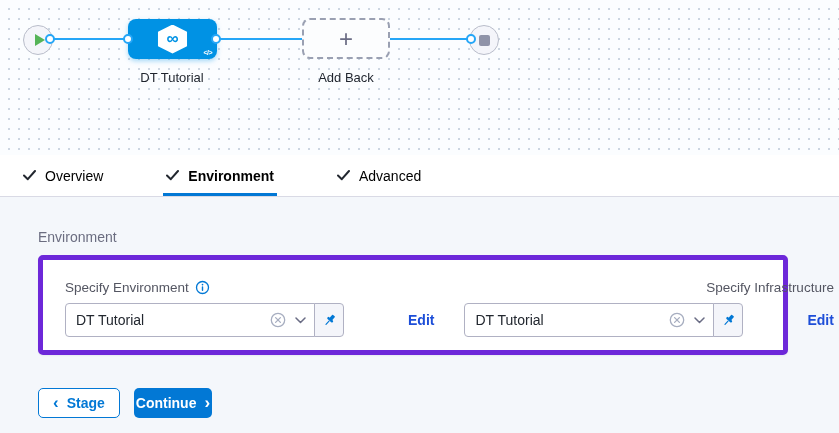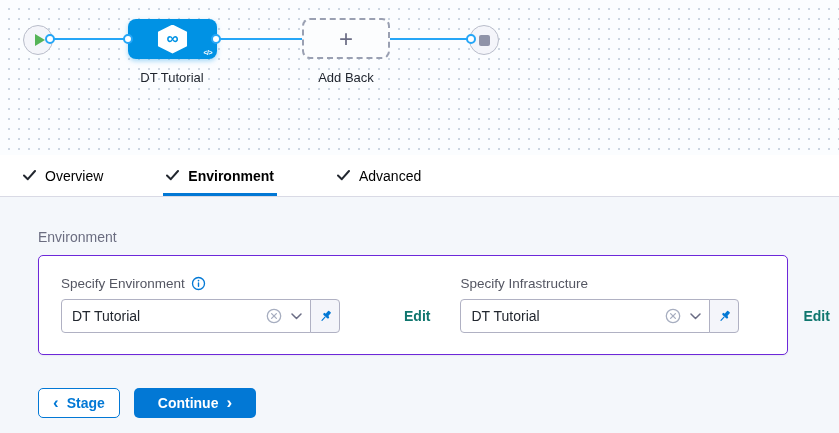--- a/index.html
+++ b/index.html
@@ -43,50 +43,50 @@
   .tabbar { display:flex; align-items:stretch; height:42px; background:#fff;
     border-bottom:1px solid #d9dae5; padding-left:20px; }
   .tab { display:flex; align-items:center; gap:9px; margin-right:57px;
     padding:0 3px; font-size:14px; color:#000000; cursor:pointer; white-space:nowrap; }
   .tab.active { font-weight:bold; box-shadow:inset 0 -3px 0 #0278d5; }
   .tab svg { flex:0 0 auto; }
 
   
   .content { height:236px; background:#f4f7fb; padding:32px 38px 0 38px; }
   .section-title { font-size:14px; color:#6b6d80; margin-bottom:10px; }
-  .card { width:750px; height:100px; background:#fff; border:1px solid #6d28d9;
+  .card { width:750px; height:100px; background:#fff; border:5px solid #6d28d9;
     border-radius:5px; box-shadow:0 1px 2px rgba(40,41,61,.06);
     padding:20px 22px; display:flex; align-items:flex-start; }
   .field-group { display:flex; flex-direction:column; }
-  .field-group + .field-group { margin-left:30px; }
+  .field-group + .field-group { margin-left:30px;align-items:flex-end; }
   .field-label-row { display:flex; align-items:center; gap:6px;
     font-size:13.5px; color:#545662; margin-bottom:8px; }
   .control-row { display:flex; align-items:center; }
   .select-box { position:relative; width:250px; height:34px; background:#fff;
     border:1px solid #b0b1c3; border-radius:4px 0 0 4px;
     display:flex; align-items:center; }
   .select-box input { border:none; outline:none; flex:1; height:100%;
     padding:0 64px 0 10px; font-size:14px; color:#22272f;
     font-family:"Liberation Sans", sans-serif; background:transparent; }
   .select-icons { position:absolute; right:8px; top:0; height:100%;
     display:flex; align-items:center; gap:9px; }
   .pin-btn { width:30px; height:34px; margin-left:-1px; background:#f4f5fa;
     border:1px solid #b0b1c3; border-radius:0 4px 4px 0;
     display:flex; align-items:center; justify-content:center; cursor:pointer; }
-  .edit-link { margin-left:28px; color:#0f766e; font-size:14px; font-weight:bold;
+  .edit-link { margin-left:28px; color:#1d4ed8; font-size:14px; font-weight:bold;
     text-decoration:none; cursor:pointer;padding-left:36px; }
 
   
   .footer { display:flex; align-items:center; margin-top:33px; gap:14px; }
   .btn { display:flex; align-items:center; gap:8px; height:30px;
     border-radius:5px; font-size:14px; font-weight:bold; cursor:pointer;
     font-family:"Liberation Sans", sans-serif; }
   .btn-back { padding:0 14px; background:#fff; border:1.5px solid #0278d5;
     color:#0278d5; }
-  .btn-continue { padding:0 24px; background:#0278d5; border:none; color:#fff; }
+  .btn-continue { padding:0 2px; background:#0278d5; border:none; color:#fff; }
   .chev { font-size:17px; line-height:1; margin-top:-2px; }
 </style>
 </head>
 <body>
 
 <div class="canvas">
   <div class="edge" style="left:50px;width:82px;"></div>
   <div class="edge" style="left:215px;width:88px;"></div>
   <div class="edge" style="left:389px;width:83px;"></div>
 

